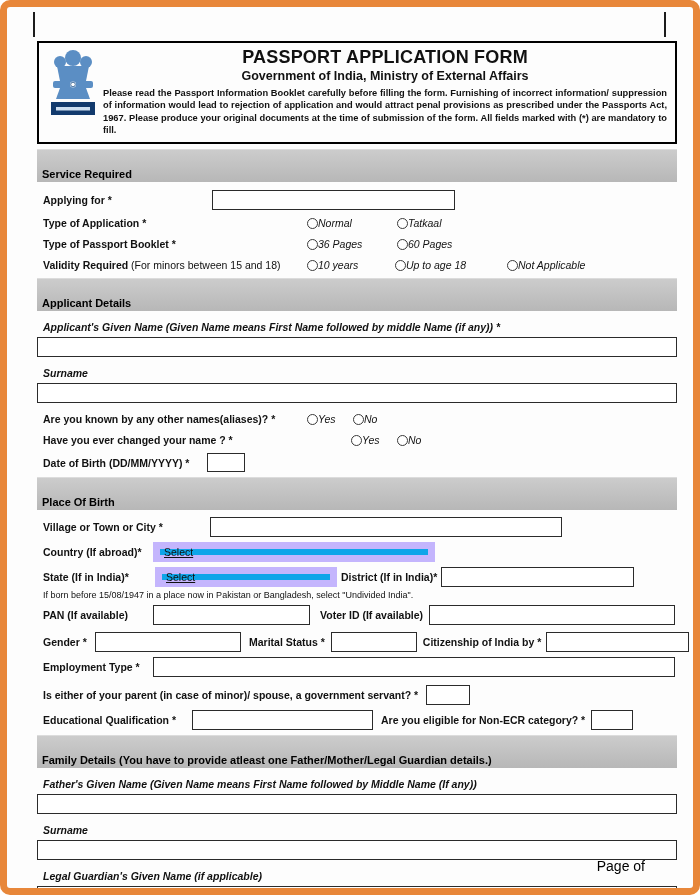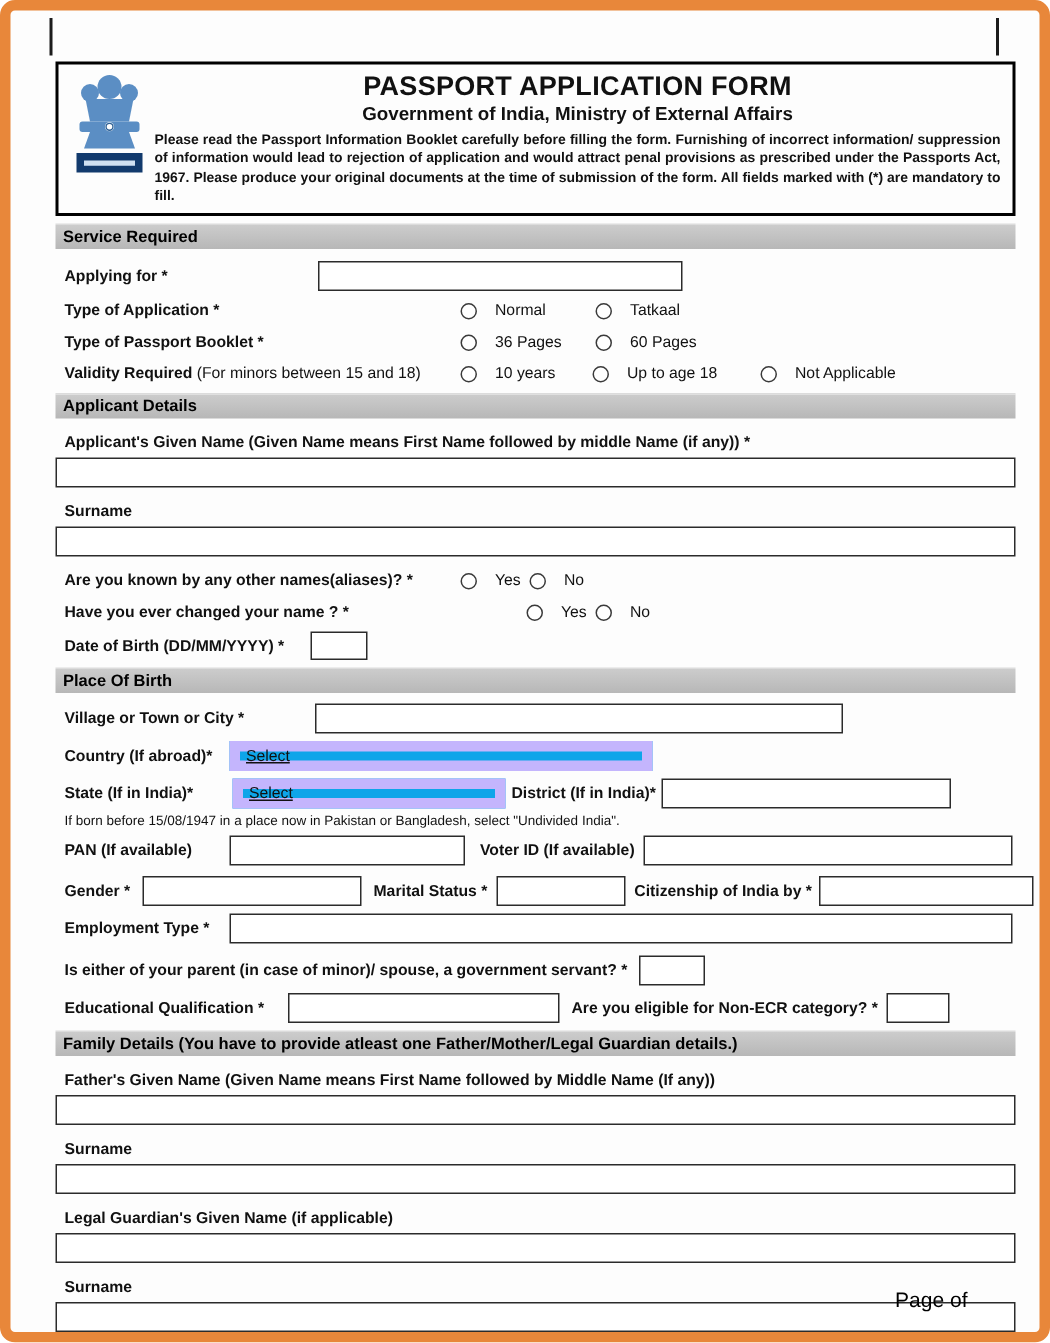--- a/index.html
+++ b/index.html
@@ -17,39 +17,39 @@
   .emblem { position: absolute; left: 10px; top: 4px; width: 48px; height: 74px; display: block; }
   .htext { margin-left: 56px; }
   .title { font-size: 18px; font-weight: bold; text-align: center; letter-spacing: .2px; }
   .subtitle { font-size: 12.5px; font-weight: bold; text-align: center; margin-top: 1px; }
   .instr { font-size: 9.3px; font-weight: bold; text-align: justify; line-height: 1.32; margin-top: 4px; }
 
   
   .bar {
     background: linear-gradient(#cccccc, #b7b7b7); border-top: 1px solid #dcdcdc;
     font-weight: bold; font-size: 11px; height: 17px; line-height: 16px;
-    padding: 0 5px; margin-top: 5px; color: #000;
+    padding: 16px 5px; margin-top: 5px; color: #000;
   }
 
   
   .row { display: flex; align-items: center; padding: 0 2px 0 6px; margin-top: 5px; min-height: 16px; }
-  .lblrow { padding: 0 2px 0 6px; margin-top: 6px; }
+  .lblrow { padding: 0 2px 0 6px; margin-top: 6px; font-style: italic; }
   .lbl { font-weight: bold; font-size: 10.5px; white-space: nowrap; flex: 0 0 auto; }
   .lbl .sub { font-weight: normal; }
   .tbox {
     border: 1px solid #2b2b2b; height: 20px; background: #fff;
     font: 10.5px "Liberation Sans", sans-serif; padding: 0 3px; outline: none; flex: 0 0 auto;
   }
   .tbox.grow { flex: 1 1 auto; }
   .full { display: block; width: 100%; margin-top: 2px; }
   .sel {
     border: 7px solid #c4b5fd; height: 20px; background: #0ea5e9; font-size: 10.5px;
     display: flex; align-items: center; padding: 0 4px; flex: 0 0 auto; text-decoration: underline;
   }
-  .opt { display: inline-flex; align-items: center; gap: 12px; font-size: 10.5px; flex: 0 0 auto; }
+  .opt { display: inline-flex; align-items: center; gap: 0; font-size: 10.5px; flex: 0 0 auto; font-style: italic; }
   .radio { width: 11px; height: 11px; border: 1px solid #3a3a3a; border-radius: 50%; background: #fff; flex: 0 0 auto; }
   .note { font-size: 9px; font-weight: normal; padding-left: 6px; margin-top: 3px; color: #111; }
   .footer { position: absolute; right: 48px; bottom: 14px; font-size: 14px; color: #000; }
 </style>
 </head>
 <body>
 
 <div class="page">
   <div class="tick" style="left:26px"></div>
   <div class="tick" style="right:27px"></div>

